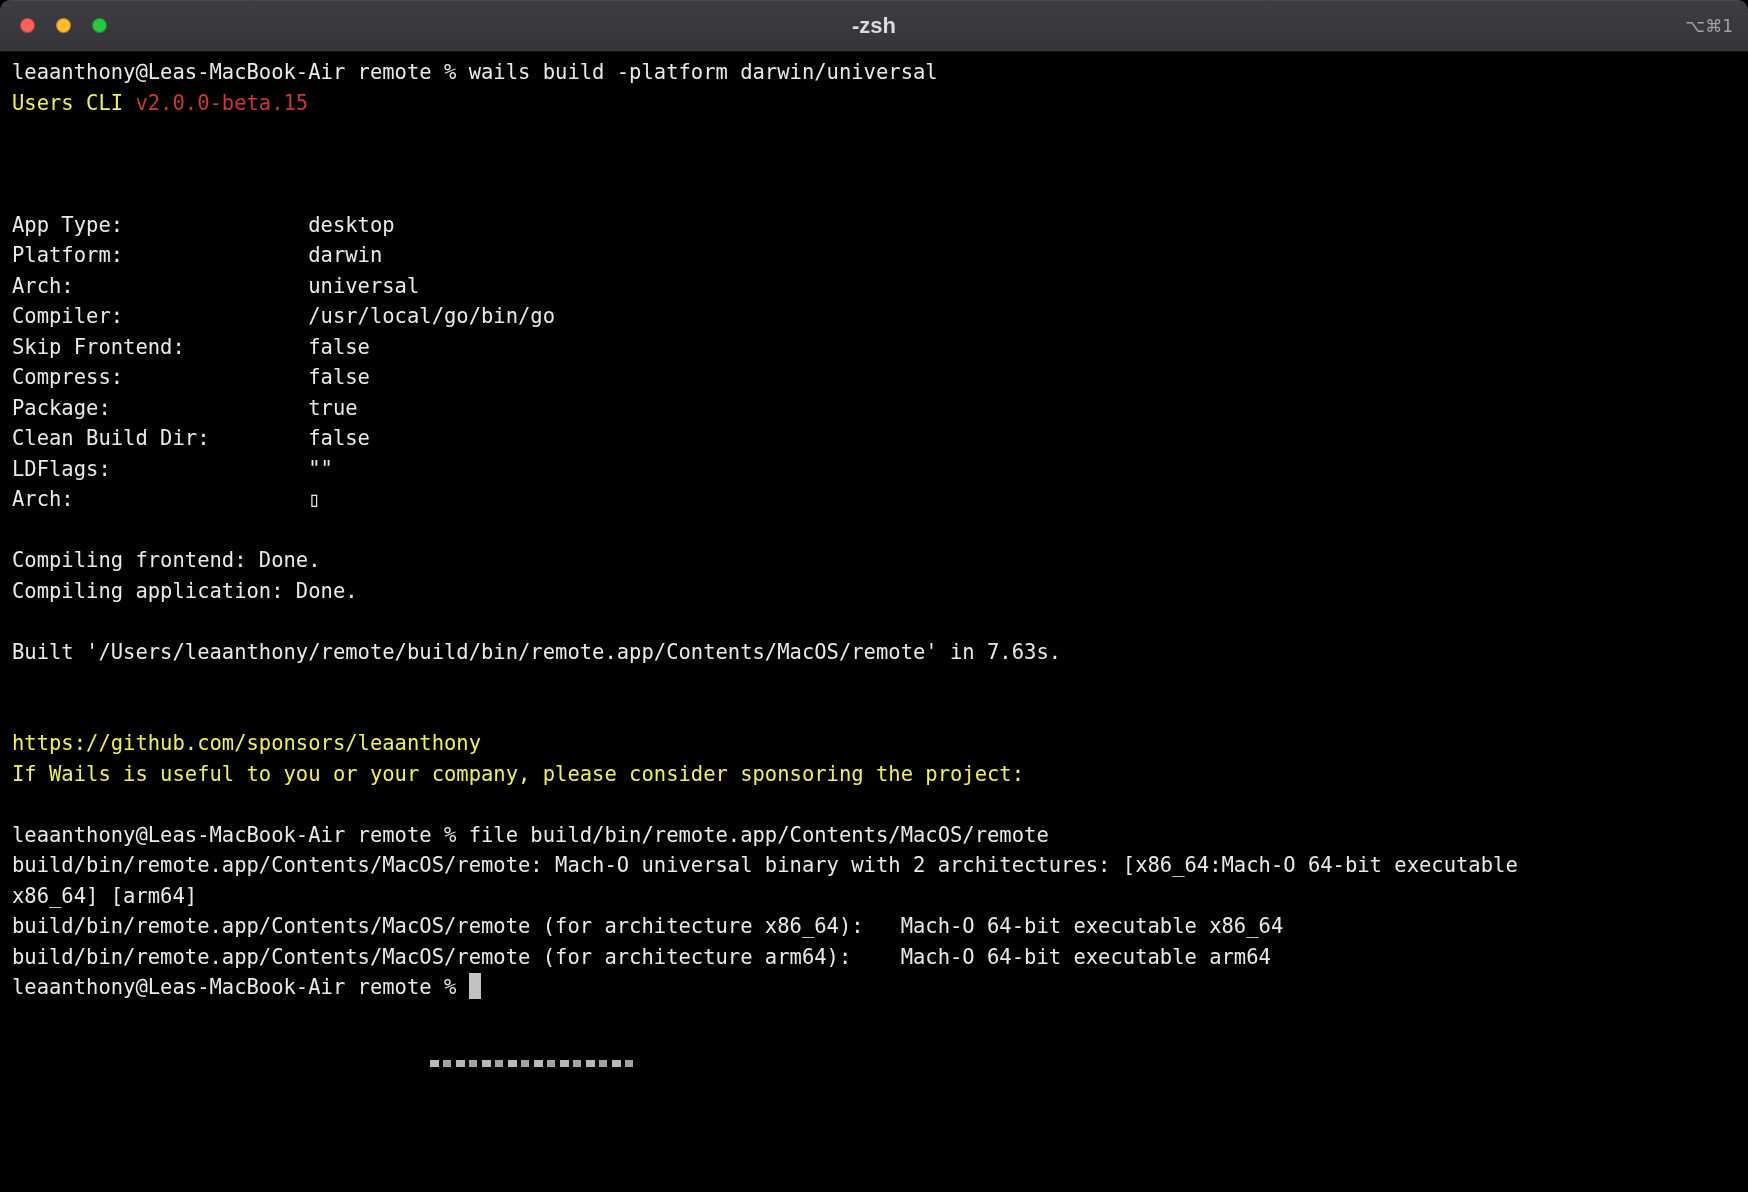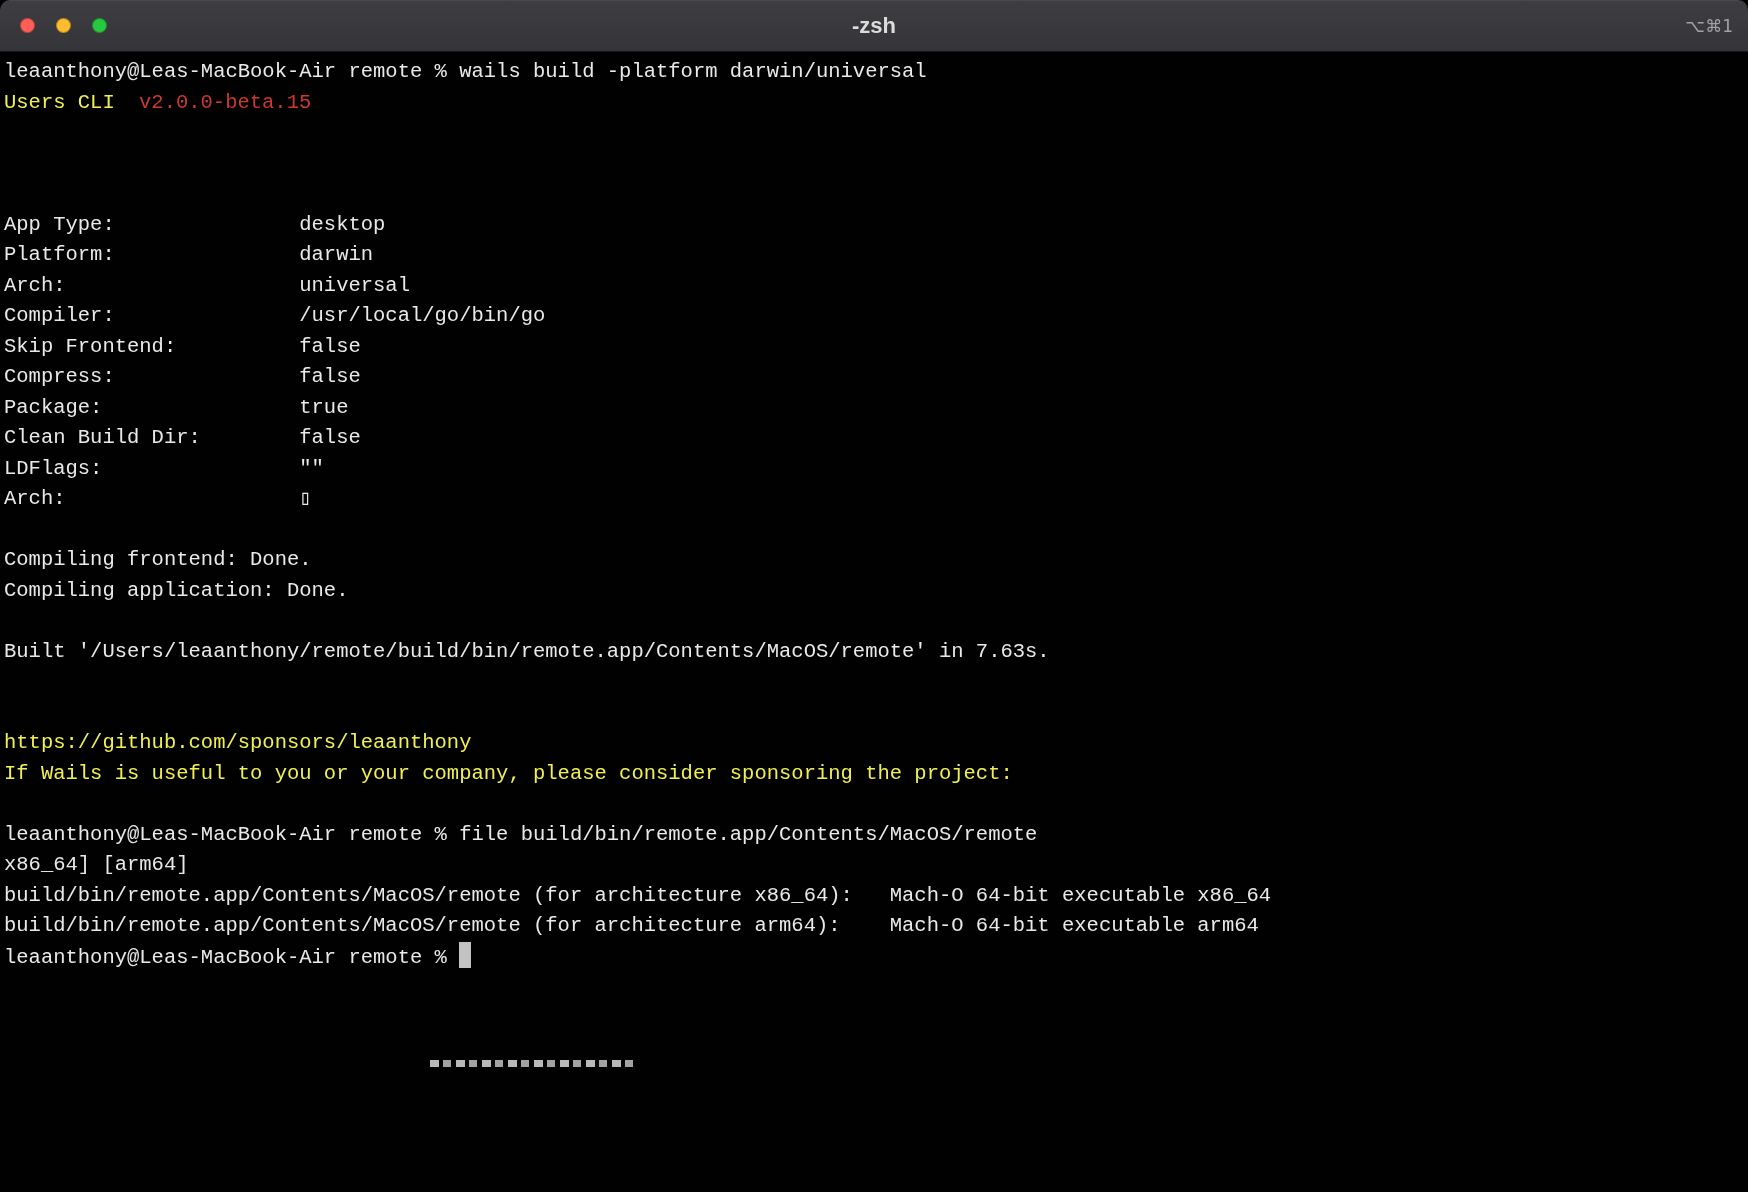--- a/index.html
+++ b/index.html
@@ -49,34 +49,33 @@
   }
   .shortcut {
     position: absolute; right: 15px; top: 0; bottom: 0;
     display: flex; align-items: center;
     font-family: "DejaVu Sans", sans-serif;
     font-size: 17px;
     color: var(--shortcut_text, #a2a2a6);
   }
   .screen {
     position: relative;
-    padding: 5px 12px 0 4px;
+    padding: 5px 12px 0 12px;
     height: calc(100% - 52px);
-    font-family: Liberation Mono, monospace;
   }
   .term-line {
     white-space: pre;
     font-size: 20.5px;
     line-height: 30.5px;
     min-height: 30.5px;
     color: var(--text, #e9e9e9);
   }
   .c-default { color: var(--text, #e9e9e9); }
   .c-yellow  { color: var(--yellow, #f0f054); }
-  .c-red     { color: var(--red, #c9392f); margin-left: 12px; }
+  .c-red     { color: var(--red, #c9392f); }
   .cursor {
     display: inline-block;
     width: 1ch;
     height: 26px;
     background: var(--cursor, #c2c2c2);
     vertical-align: -5px;
   }
   .bottom-artifact {
     position: absolute;
     left: 430px;
@@ -125,20 +124,21 @@
         <div class="term-line"><span class="c-default">Compiling frontend: Done.</span></div>
         <div class="term-line"><span class="c-default">Compiling application: Done.</span></div>
         <div class="term-line"></div>
         <div class="term-line"><span class="c-default">Built '/Users/leaanthony/remote/build/bin/remote.app/Contents/MacOS/remote' in 7.63s.</span></div>
         <div class="term-line"></div>
         <div class="term-line"></div>
         <div class="term-line"><span class="c-yellow">https://github.com/sponsors/leaanthony</span></div>
         <div class="term-line"><span class="c-yellow">If Wails is useful to you or your company, please consider sponsoring the project:</span></div>
         <div class="term-line"></div>
         <div class="term-line"><span class="c-default">leaanthony@Leas-MacBook-Air remote % file build/bin/remote.app/Contents/MacOS/remote</span></div>
+        <div class="term-line"><span class="c-default">build/bin/remote.app/Contents/MacOS/remote: Mach-O universal binary with 2 architectures: [x86_64:Mach-O 64-bit executable</span></div>
         <div class="term-line"><span class="c-default">x86_64] [arm64]</span></div>
         <div class="term-line"><span class="c-default">build/bin/remote.app/Contents/MacOS/remote (for architecture x86_64):   Mach-O 64-bit executable x86_64</span></div>
         <div class="term-line"><span class="c-default">build/bin/remote.app/Contents/MacOS/remote (for architecture arm64):    Mach-O 64-bit executable arm64</span></div>
         <div class="term-line"><span class="c-default">leaanthony@Leas-MacBook-Air remote % </span><span class="cursor"></span></div>
       </div>
     <div class="bottom-artifact"></div>
   </div>
 
 </div>
 

